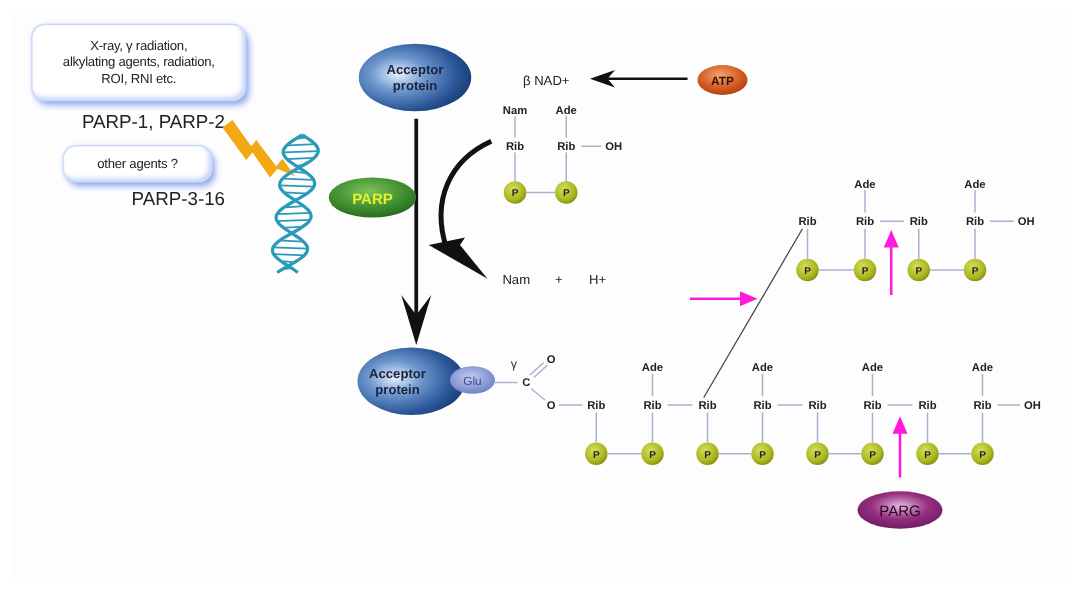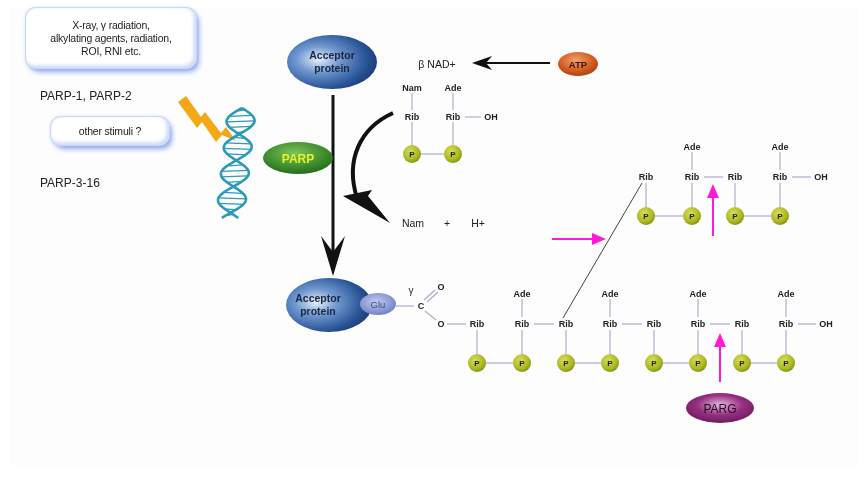--- a/index.html
+++ b/index.html
@@ -4,44 +4,44 @@
 <style>
   html, body { margin: 0; padding: 0; background: #ffffff; }
   body { width: 865px; height: 493px; position: relative; overflow: hidden;
          font-family: "Liberation Sans", sans-serif; }
   #panel { position: absolute; left: 10px; top: 8px; width: 848px; height: 458px; background: #fdfdfe; }
   #stage { position: absolute; left: 0; top: 0; }
   .stimbox { position: absolute; border-radius: 10px; background: #ffffff;
              box-shadow: 0 0 0 1px #c9d6f6, -2px -2px 4px #c4d2f7 inset, 3px 4px 5px #8fa7ee, 0 0 4px #cbd8fb;
              display: flex; align-items: center; justify-content: center; text-align: center;
              font-size: 10.5px; line-height: 13px; color: #222; letter-spacing: -0.2px; }
-  .caption { position: absolute; font-size: 12px; color: #222; text-align: left; width: 140px; }
+  .caption { position: absolute; font-size: 15px; color: #222; text-align: right; width: 140px; }
   svg text { font-family: "Liberation Sans", sans-serif; }
   .lbl { font-size: 9px; font-weight: bold; fill: #222; }
   .ptxt { font-size: 8px; font-weight: bold; fill: #222; }
   .big { font-size: 10.5px; fill: #222; }
 </style>
 </head>
 <body>
 
 <div id="panel"></div>
 
-<div class="stimbox" style="left:26px; top:8px; width:170px; height:60px;">
+<div class="stimbox" style="left:26px; top:20px; width:170px; height:60px;">
   <div>
     <div>X-ray, γ radiation,</div>
     <div>alkylating agents, radiation,</div>
     <div>ROI, RNI etc.</div>
   </div>
 </div>
 <div class="caption" style="left:40px; top:89px;">PARP-1, PARP-2</div>
 
 <div class="stimbox" style="left:51px; top:117px; width:118px; height:28px;">
-  <div>other stimuli ?</div>
+  <div>other agents ?</div>
 </div>
-<div class="caption" style="left:40px; top:151px;margin-top:25px;">PARP-3-16</div>
+<div class="caption" style="left:40px; top:151px;">PARP-3-16</div>
 
 <svg id="stage" width="865" height="493" viewBox="0 0 865 493">
   <defs>
     <radialGradient id="gBlue" cx="35%" cy="45%" r="70%">
       <stop offset="0%" stop-color="#e8f0fb"></stop>
       <stop offset="35%" stop-color="#6f98cf"></stop>
       <stop offset="75%" stop-color="#2a5598"></stop>
       <stop offset="100%" stop-color="#17386e"></stop>
     </radialGradient>
     <radialGradient id="gGlu" cx="45%" cy="40%" r="70%">

